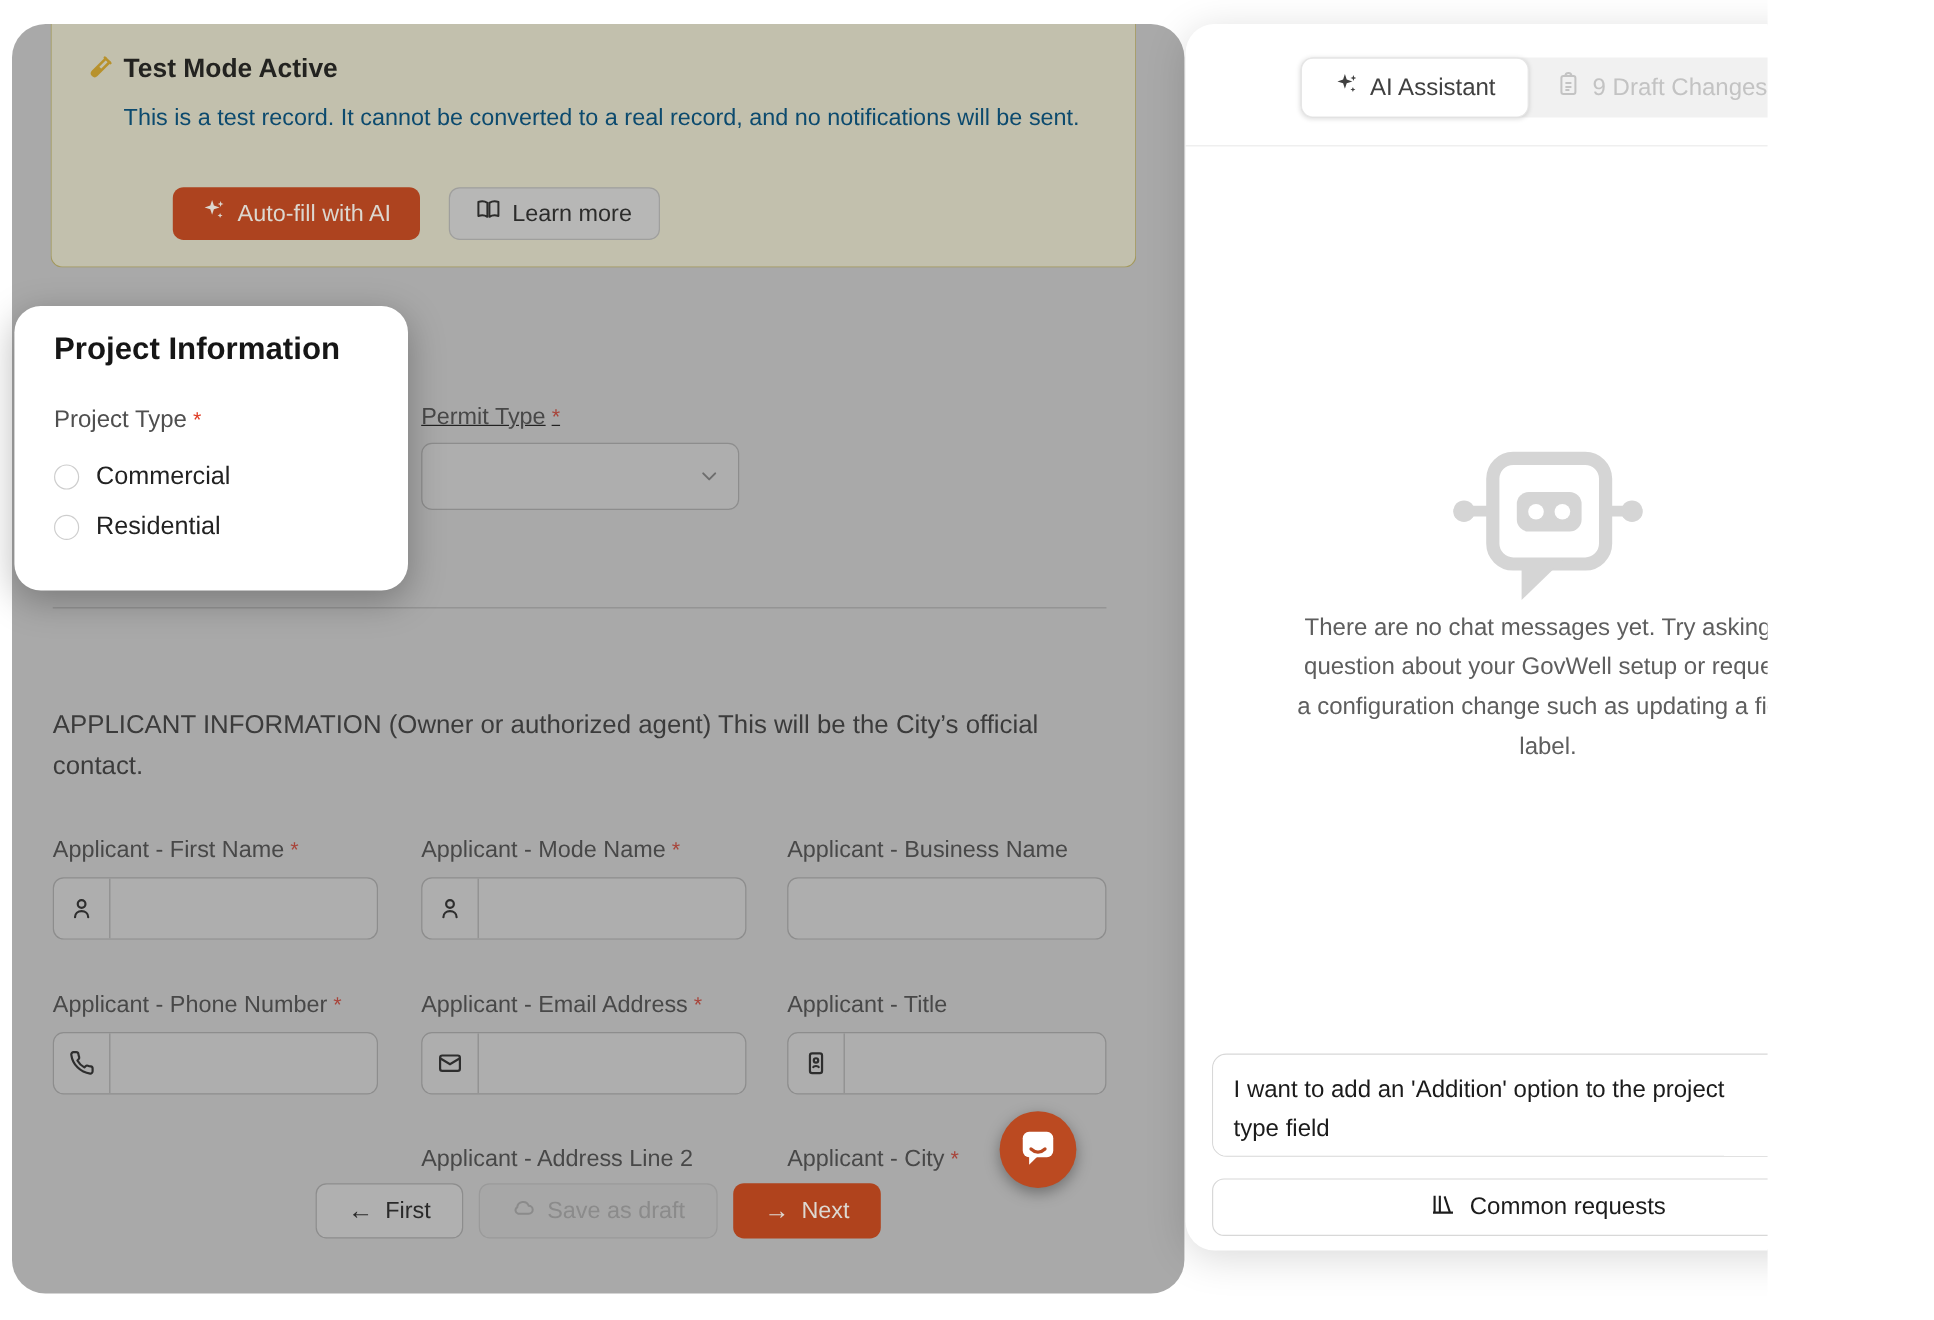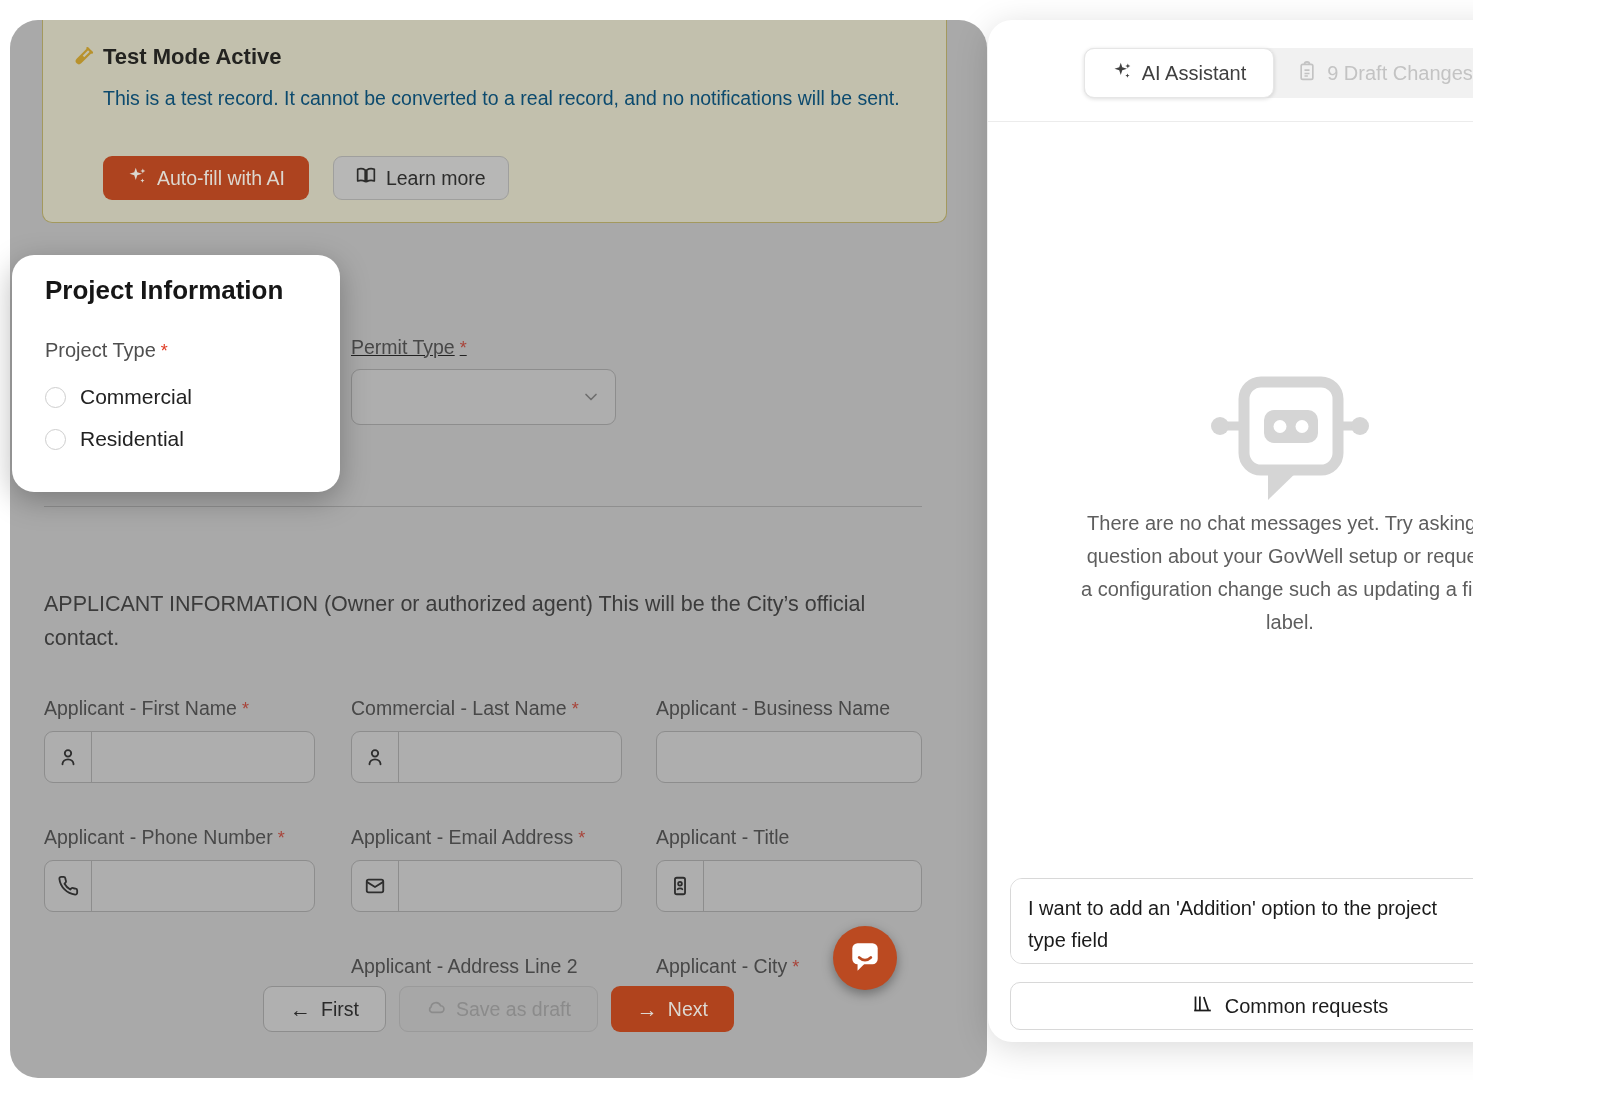--- a/index.html
+++ b/index.html
@@ -15,21 +15,21 @@
   .test-banner{position:absolute;left:32px;top:0;width:905px;height:203px;
                background:#c2c0ad;border:1px solid #a3995e;border-top:none;
                border-radius:0 0 10px 10px;box-sizing:border-box;}
   .tb-icon{position:absolute;left:26px;top:25px;width:26px;height:26px;}
   .tb-title{position:absolute;left:60px;top:24px;font-size:22px;font-weight:700;color:#232320;}
   .tb-body{position:absolute;left:60px;top:62px;width:820px;font-size:19.5px;line-height:33px;color:#0c4a6e;}
   .tb-actions{position:absolute;left:60px;top:136px;display:flex;gap:24px;}
   .btn{display:inline-flex;align-items:center;justify-content:center;gap:10px;height:44px;
        border-radius:9px;font-size:19.5px;font-family:inherit;cursor:pointer;border:none;box-sizing:border-box;}
   .btn svg{width:20px;height:20px;}
-  .btn-autofill{background:#ad431f;color:#dcd7cf;padding:0 24px;font-weight:500;}
+  .btn-autofill{background:#ad431f;color:#dcd7cf;padding:0 24px;font-weight:500;margin-left:41px;}
   .btn-learn{background:#b7b7b6;border:1px solid #9f9f9d;color:#2c2c2b;padding:0 22px;font-weight:500;}
 
   
   .dim-label{font-size:19.5px;color:#484848;}
   .star-dim{color:#a8443a;margin-left:5px;font-size:18px;}
   .star-hot{color:#df3b24;margin-left:5px;font-size:18px;}
   .select-box{position:absolute;left:341px;top:349px;width:263px;height:54px;border:1px solid #8d8d8d;
               border-radius:9px;background:#aeaeae;cursor:pointer;}
   .select-box svg{position:absolute;right:14px;top:17px;width:20px;height:20px;color:#6e6e6e;}
   .form-divider{position:absolute;left:34px;top:486px;width:878px;height:1px;background:#8f8f8f;}
@@ -152,21 +152,21 @@
         <span class="input-icon">
           <svg viewBox="0 0 24 24" fill="none" stroke="currentColor" stroke-width="2" stroke-linecap="round">
               <circle cx="12" cy="8" r="3.5"></circle>
               <path d="M6 20c0-3.3 2.7-5.5 6-5.5s6 2.2 6 5.5"></path>
             </svg>
         </span>
           <div class="input-area"></div>
       </div>
     </div>
     <div class="field-col" style="left:341px;top:677px;">
-      <span class="dim-label"><span>Commercial - Last Name</span><span class="star-dim">*</span></span>
+      <span class="dim-label"><span>Applicant - Mode Name</span><span class="star-dim">*</span></span>
       <div class="input-box">
         <span class="input-icon">
           <svg viewBox="0 0 24 24" fill="none" stroke="currentColor" stroke-width="2" stroke-linecap="round">
               <circle cx="12" cy="8" r="3.5"></circle>
               <path d="M6 20c0-3.3 2.7-5.5 6-5.5s6 2.2 6 5.5"></path>
             </svg>
         </span>
           <div class="input-area"></div>
       </div>
     </div>

